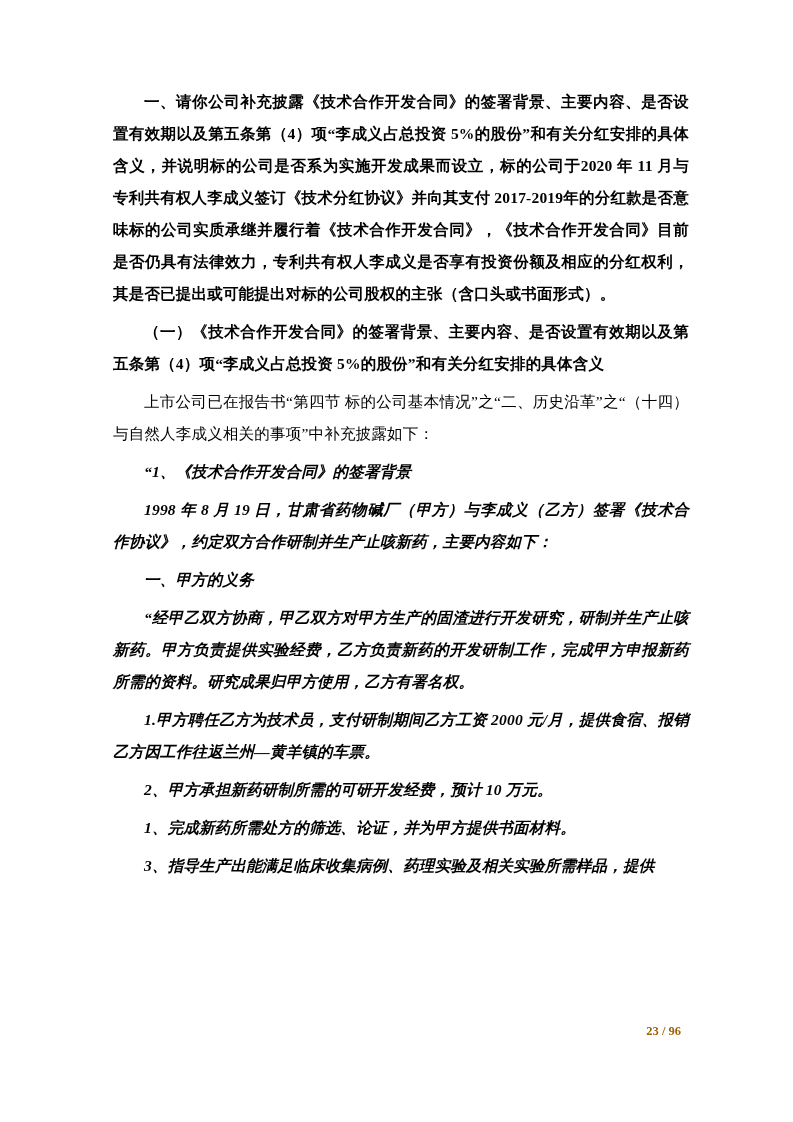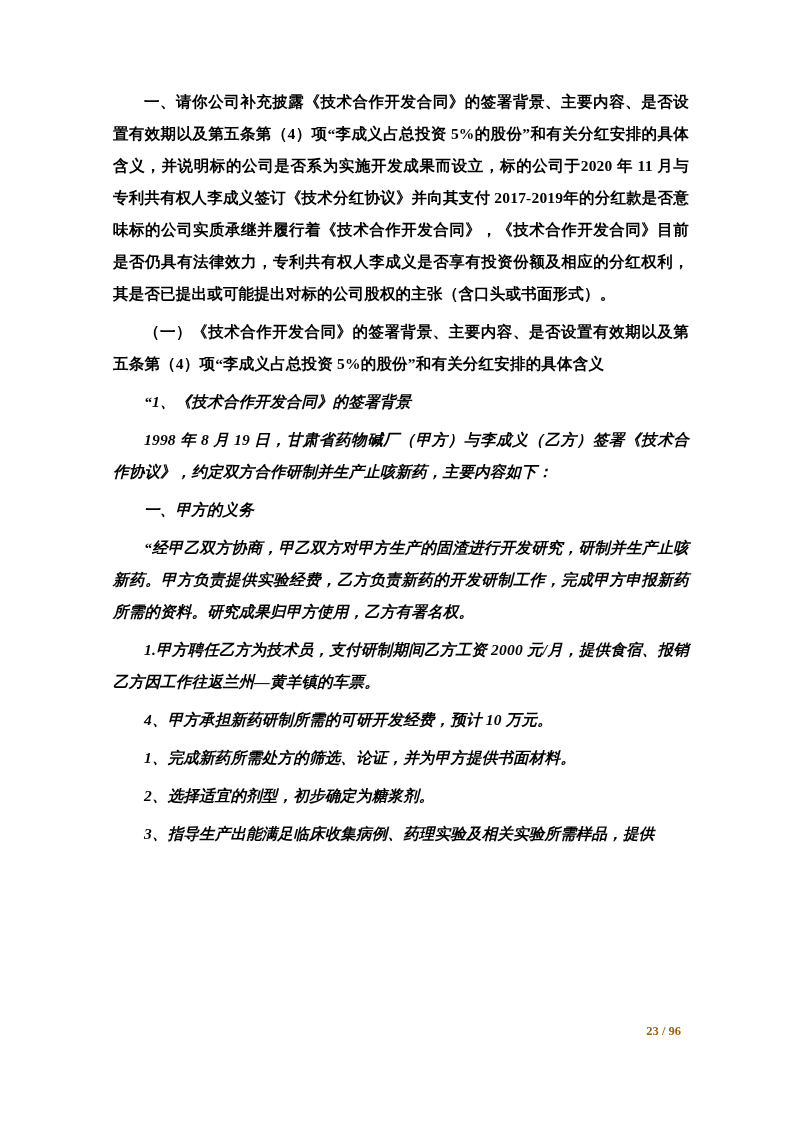--- a/index.html
+++ b/index.html
@@ -49,24 +49,24 @@
     color: #a16207;
   }
 </style>
 </head>
 <body>
 
 <div class="page">
   <div class="content">
     <p class="b">一、请你公司补充披露《技术合作开发合同》的签署背景、主要内容、是否设置有效期以及第五条第（4）项“李成义占总投资 5%的股份”和有关分红安排的具体含义，并说明标的公司是否系为实施开发成果而设立，标的公司于2020 年 11 月与专利共有权人李成义签订《技术分红协议》并向其支付 2017-2019年的分红款是否意味标的公司实质承继并履行着《技术合作开发合同》，《技术合作开发合同》目前是否仍具有法律效力，专利共有权人李成义是否享有投资份额及相应的分红权利，其是否已提出或可能提出对标的公司股权的主张（含口头或书面形式）。</p>
     <p class="b">（一）《技术合作开发合同》的签署背景、主要内容、是否设置有效期以及第五条第（4）项“李成义占总投资 5%的股份”和有关分红安排的具体含义</p>
+    <p class="r">上市公司已在报告书“第四节 标的公司基本情况”之“二、历史沿革”之“（十四）与自然人李成义相关的事项”中补充披露如下：</p>
     <p class="k">“1、《技术合作开发合同》的签署背景</p>
     <p class="k">1998 年 8 月 19 日，甘肃省药物碱厂（甲方）与李成义（乙方）签署《技术合作协议》，约定双方合作研制并生产止咳新药，主要内容如下：</p>
     <p class="k">一、甲方的义务</p>
     <p class="k">“经甲乙双方协商，甲乙双方对甲方生产的固渣进行开发研究，研制并生产止咳新药。甲方负责提供实验经费，乙方负责新药的开发研制工作，完成甲方申报新药所需的资料。研究成果归甲方使用，乙方有署名权。</p>
     <p class="k">1.甲方聘任乙方为技术员，支付研制期间乙方工资 2000 元/月，提供食宿、报销乙方因工作往返兰州—黄羊镇的车票。</p>
-    <p class="k">4、甲方承担新药研制所需的可研开发经费，预计 10 万元。</p>
+    <p class="k">2、甲方承担新药研制所需的可研开发经费，预计 10 万元。</p>
     <p class="k">1、完成新药所需处方的筛选、论证，并为甲方提供书面材料。</p>
-    <p class="k">2、选择适宜的剂型，初步确定为糖浆剂。</p>
     <p class="k">3、指导生产出能满足临床收集病例、药理实验及相关实验所需样品，提供</p>
   </div>
   <div class="page-number">23 / 96</div>
 </div>
 
 </body></html>

